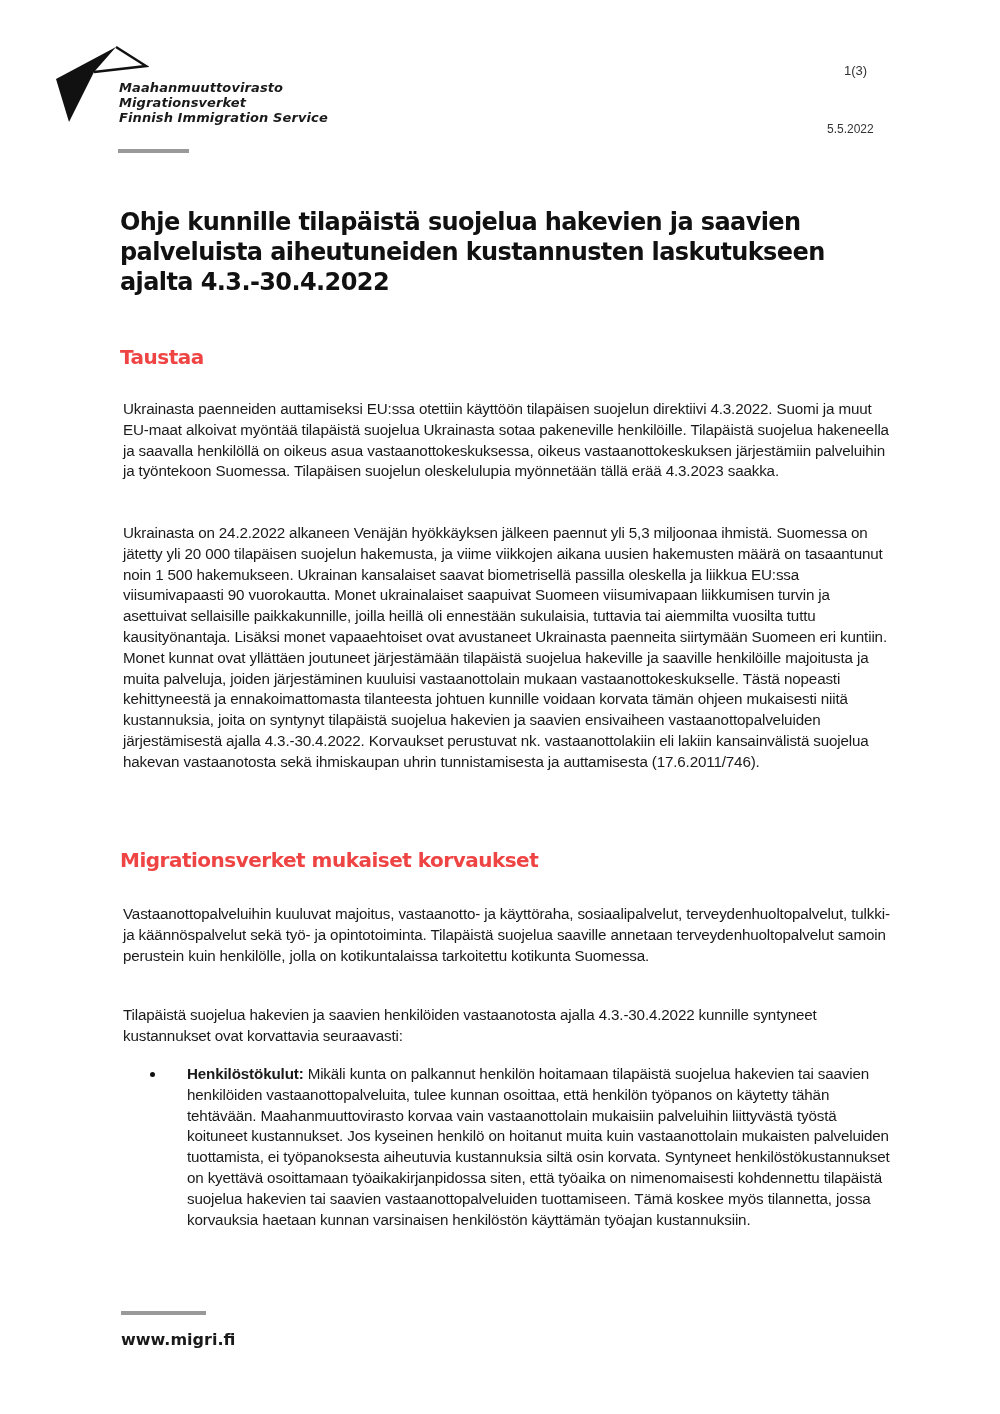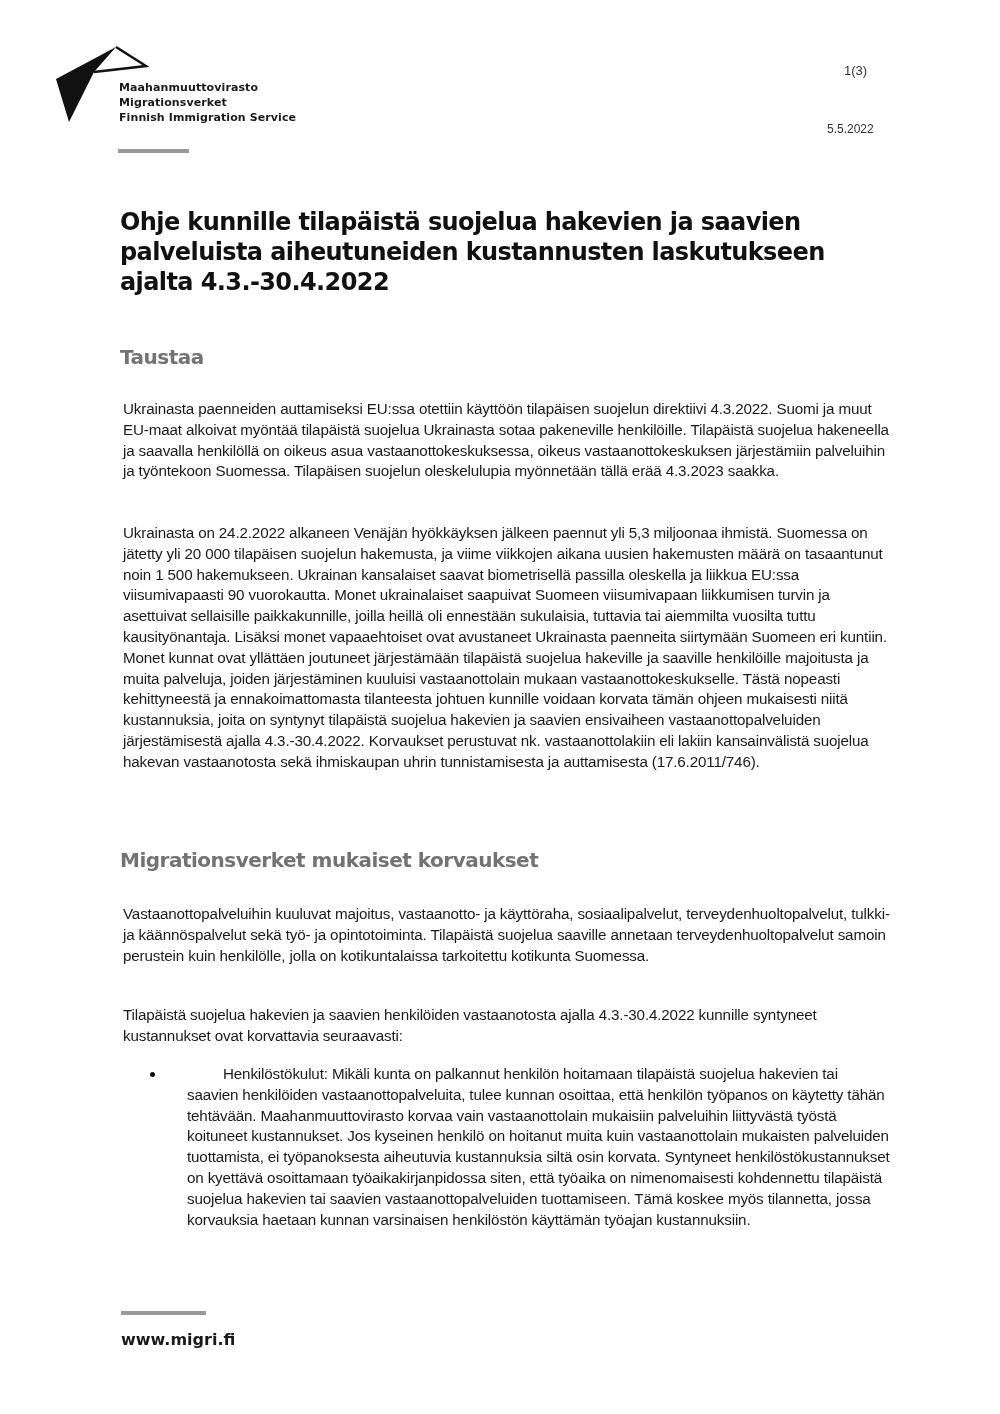--- a/index.html
+++ b/index.html
@@ -1,35 +1,35 @@
 <!DOCTYPE html>
 <html><head>
 <meta charset="utf-8">
 <style>
   html, body { margin: 0; padding: 0; background: #ffffff; }
   body { width: 1000px; height: 1414px; position: relative; overflow: hidden;
          font-family: "Liberation Sans", sans-serif; color: #1a1a1a; }
   .logo { position: absolute; left: 54px; top: 42px; width: 95px; height: 82px; }
   .logo-text { position: absolute; left: 119px; top: 80px; font-family: "DejaVu Sans", sans-serif;
-               font-weight: bold; font-size: 11px; line-height: 15px; color: #1a1a1a; letter-spacing: 0.1px; }
+               font-weight: bold; font-size: 13px; line-height: 15px; color: #1a1a1a; letter-spacing: 0.1px; font-style: italic; }
   .logo-text div { white-space: nowrap; }
   .grey-bar-top { position: absolute; left: 118px; top: 149px; width: 71px; height: 4px; background: #999999; }
   .page-num { position: absolute; left: 844px; top: 63px; font-size: 13px; color: #333; }
   .date { position: absolute; left: 827px; top: 122px; font-size: 12px; color: #333; }
   .title { position: absolute; left: 120px; top: 207px; width: 760px; margin: 0;
            font-family: "DejaVu Sans", sans-serif; font-weight: bold; font-size: 24px; line-height: 30px;
            letter-spacing: -0.6px; color: #111; }
   .h2 { position: absolute; left: 120px; margin: 0; font-family: "DejaVu Sans", sans-serif;
-        font-weight: bold; font-size: 20px; line-height: 26px; letter-spacing: -0.5px; color: #737373; }
+        font-weight: bold; font-size: 20px; line-height: 26px; letter-spacing: -0.5px; color: #ef4444; }
   .p { position: absolute; left: 120px; width: 770px; margin: 3px; font-size: 15.2px; line-height: 20.8px;
        color: #1a1a1a; letter-spacing: -0.15px; }
   .bullet-wrap { position: absolute; left: 150px; top: 1064px; width: 740px; }
   .bullet-dot { position: absolute; left: 0; top: 8px; width: 5px; height: 5px; border-radius: 50%; background: #111; }
   .bullet-text { margin: 0 0 0 37px; font-size: 15.2px; line-height: 20.8px; letter-spacing: -0.15px; color: #1a1a1a; }
-  .bullet-text b { font-weight: normal; margin-left: 36px; }
+  .bullet-text b { font-weight: bold; }
   .grey-bar-bottom { position: absolute; left: 121px; top: 1311px; width: 85px; height: 4px; background: #999999; }
   .footer-url { position: absolute; left: 121px; top: 1330px; font-family: "DejaVu Sans", sans-serif;
                 font-weight: bold; font-size: 16px; color: #1a1a1a; }
 </style>
 </head>
 <body>
 
 <svg class="logo" viewBox="0 0 95 82">
   <polygon points="2,37 62,5 40,30 15,80" fill="#111"></polygon>
   <polyline points="62,5 92,24 40,30" fill="none" stroke="#111" stroke-width="2.5" stroke-linejoin="miter"></polyline>

